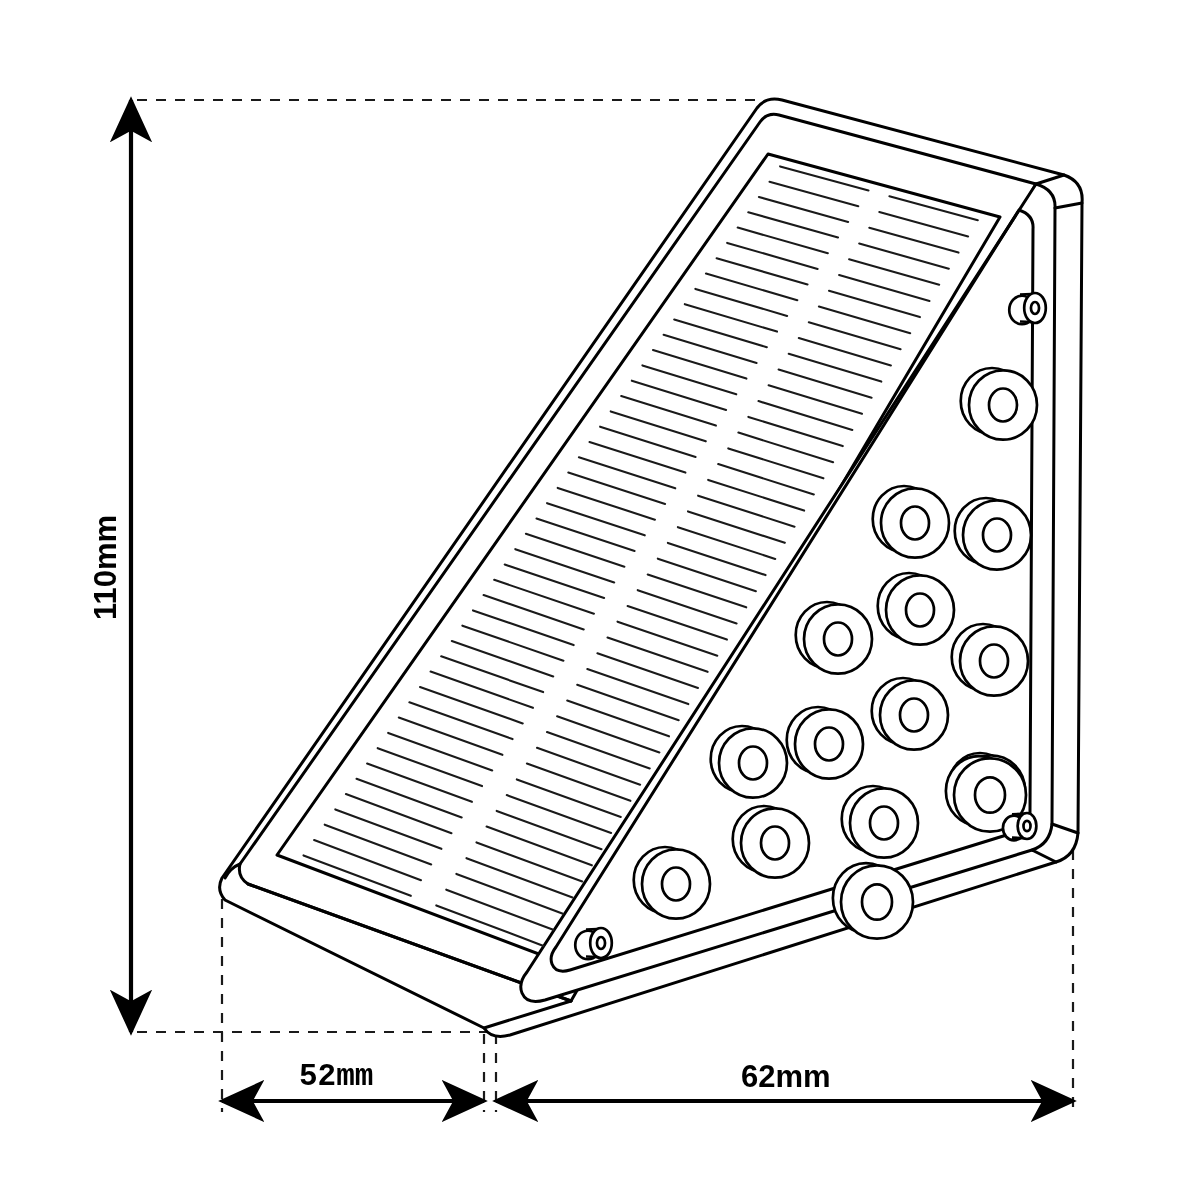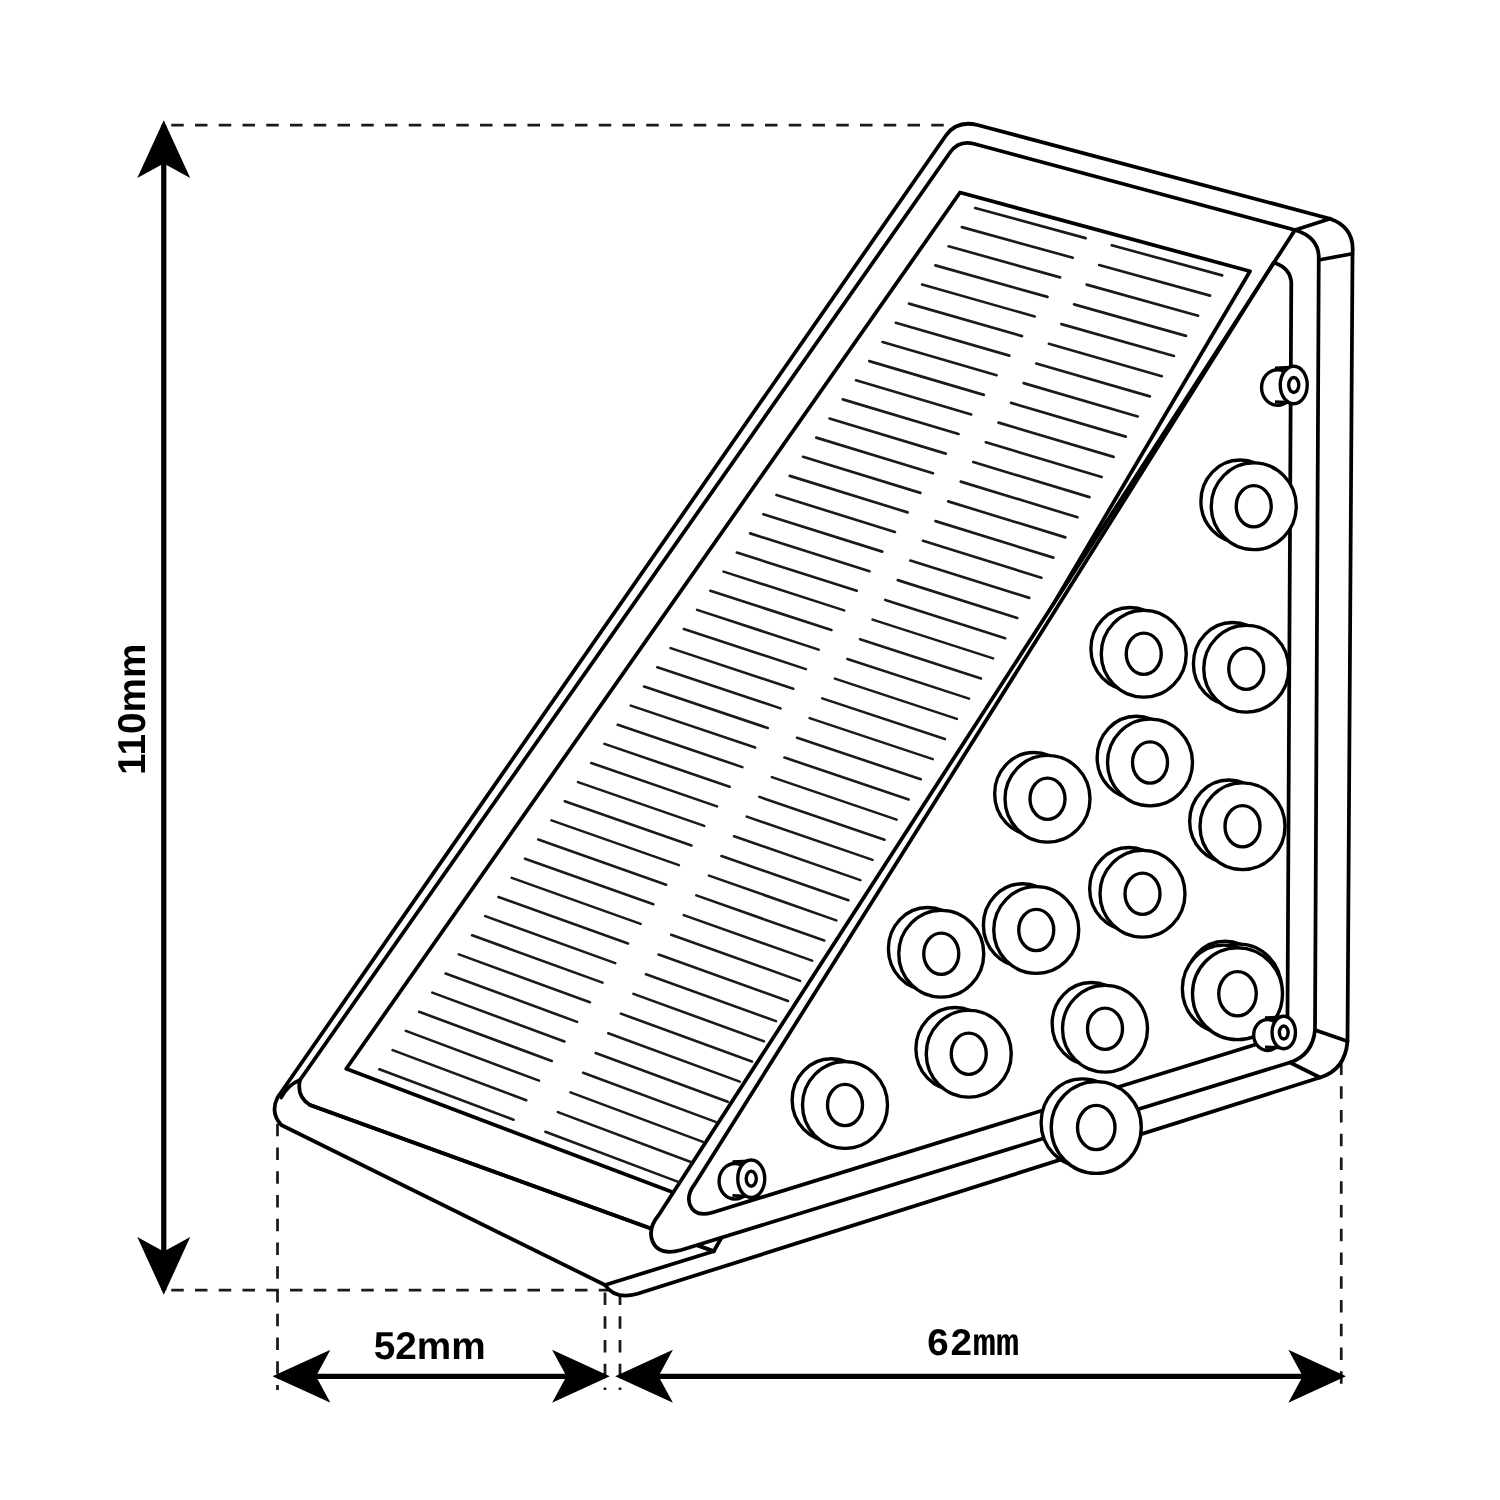--- a/index.html
+++ b/index.html
@@ -44,25 +44,25 @@
   #label-height-inner {
     position: absolute;
     left: 0;
     top: 0;
     transform: rotate(-90deg);
     transform-origin: 0 0;
   }
   #label-depth {
     left: 299px;
     top: 1059px;
+    font-family: Liberation Mono, monospace;
   }
   #label-width {
     left: 741px;
     top: 1059px;
-    font-family: Liberation Mono, monospace;
   }
 </style>
 </head>
 <body>
 
 <div id="page">
 
   <svg id="drawing" viewBox="0 0 1200 1200" xmlns="http://www.w3.org/2000/svg">
 
     <g fill="none" stroke="#1a1a1a" stroke-width="2.2" stroke-dasharray="10,9">

